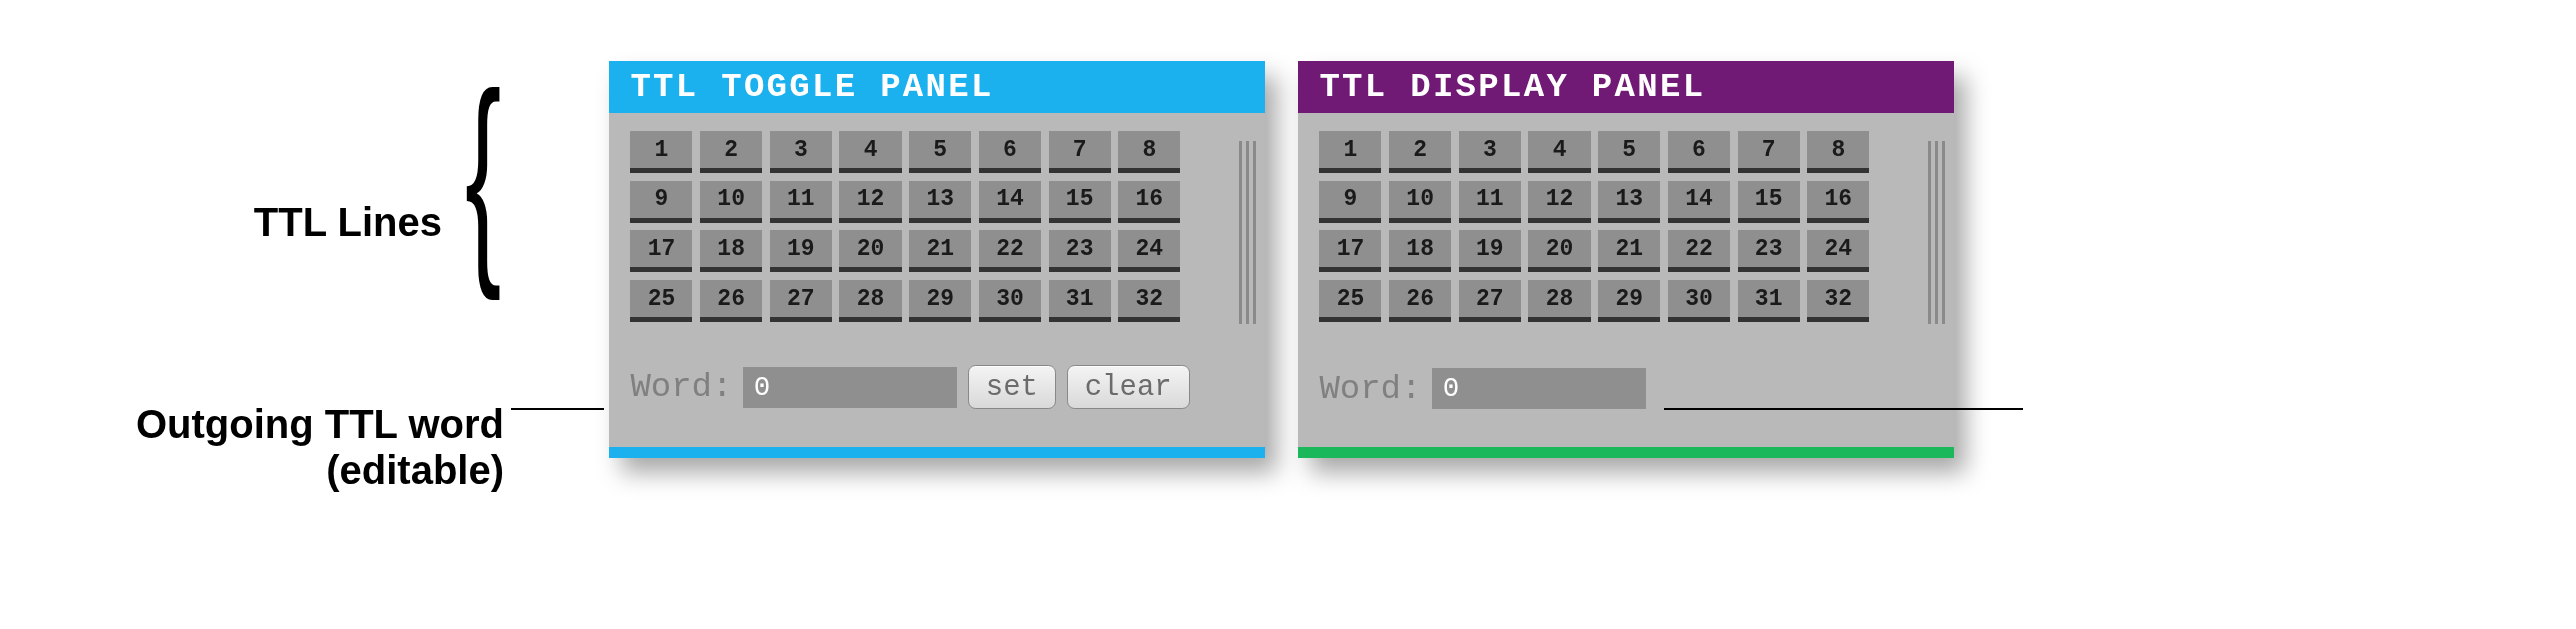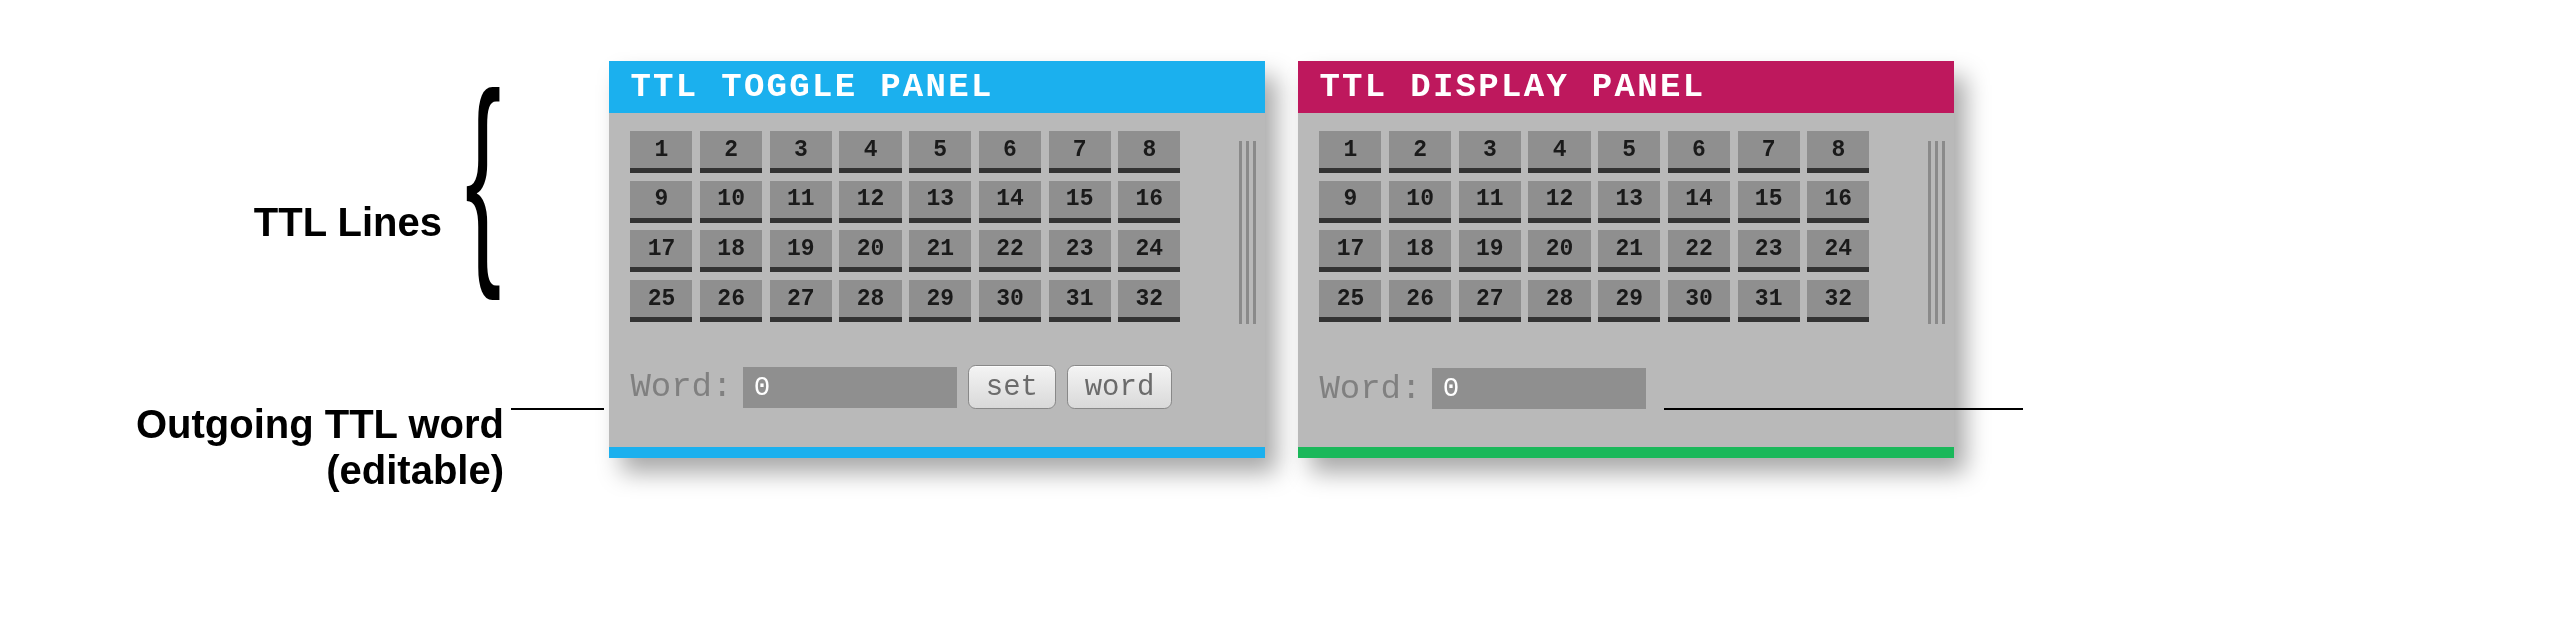--- a/index.html
+++ b/index.html
@@ -214,29 +214,29 @@
           <div></div>
         </div>
 
       <div class="word-row">
         <span>Word:</span>
         <input class="word-field" value="0" style="">
         <div class="btn">
           <span>set</span>
         </div>
         <div class="btn">
-          <span>word</span>
+          <span>clear</span>
         </div>
       </div>
     </div>
     <div class="panel-footer-bar" style="background:#1bb0ee;"></div>
   </div>
 
   <div class="panel" style="top:61px; left:1298px;">
-    <div class="panel-header" style="background:#be185d;">TTL DISPLAY PANEL</div>
+    <div class="panel-header" style="background:#701a75;">TTL DISPLAY PANEL</div>
     <div class="panel-body">
       <div class="bit-grid" id="display-bits">
           <div class="bit-cell">1</div>
           <div class="bit-cell">2</div>
           <div class="bit-cell">3</div>
           <div class="bit-cell">4</div>
           <div class="bit-cell">5</div>
           <div class="bit-cell">6</div>
           <div class="bit-cell">7</div>
           <div class="bit-cell">8</div>

